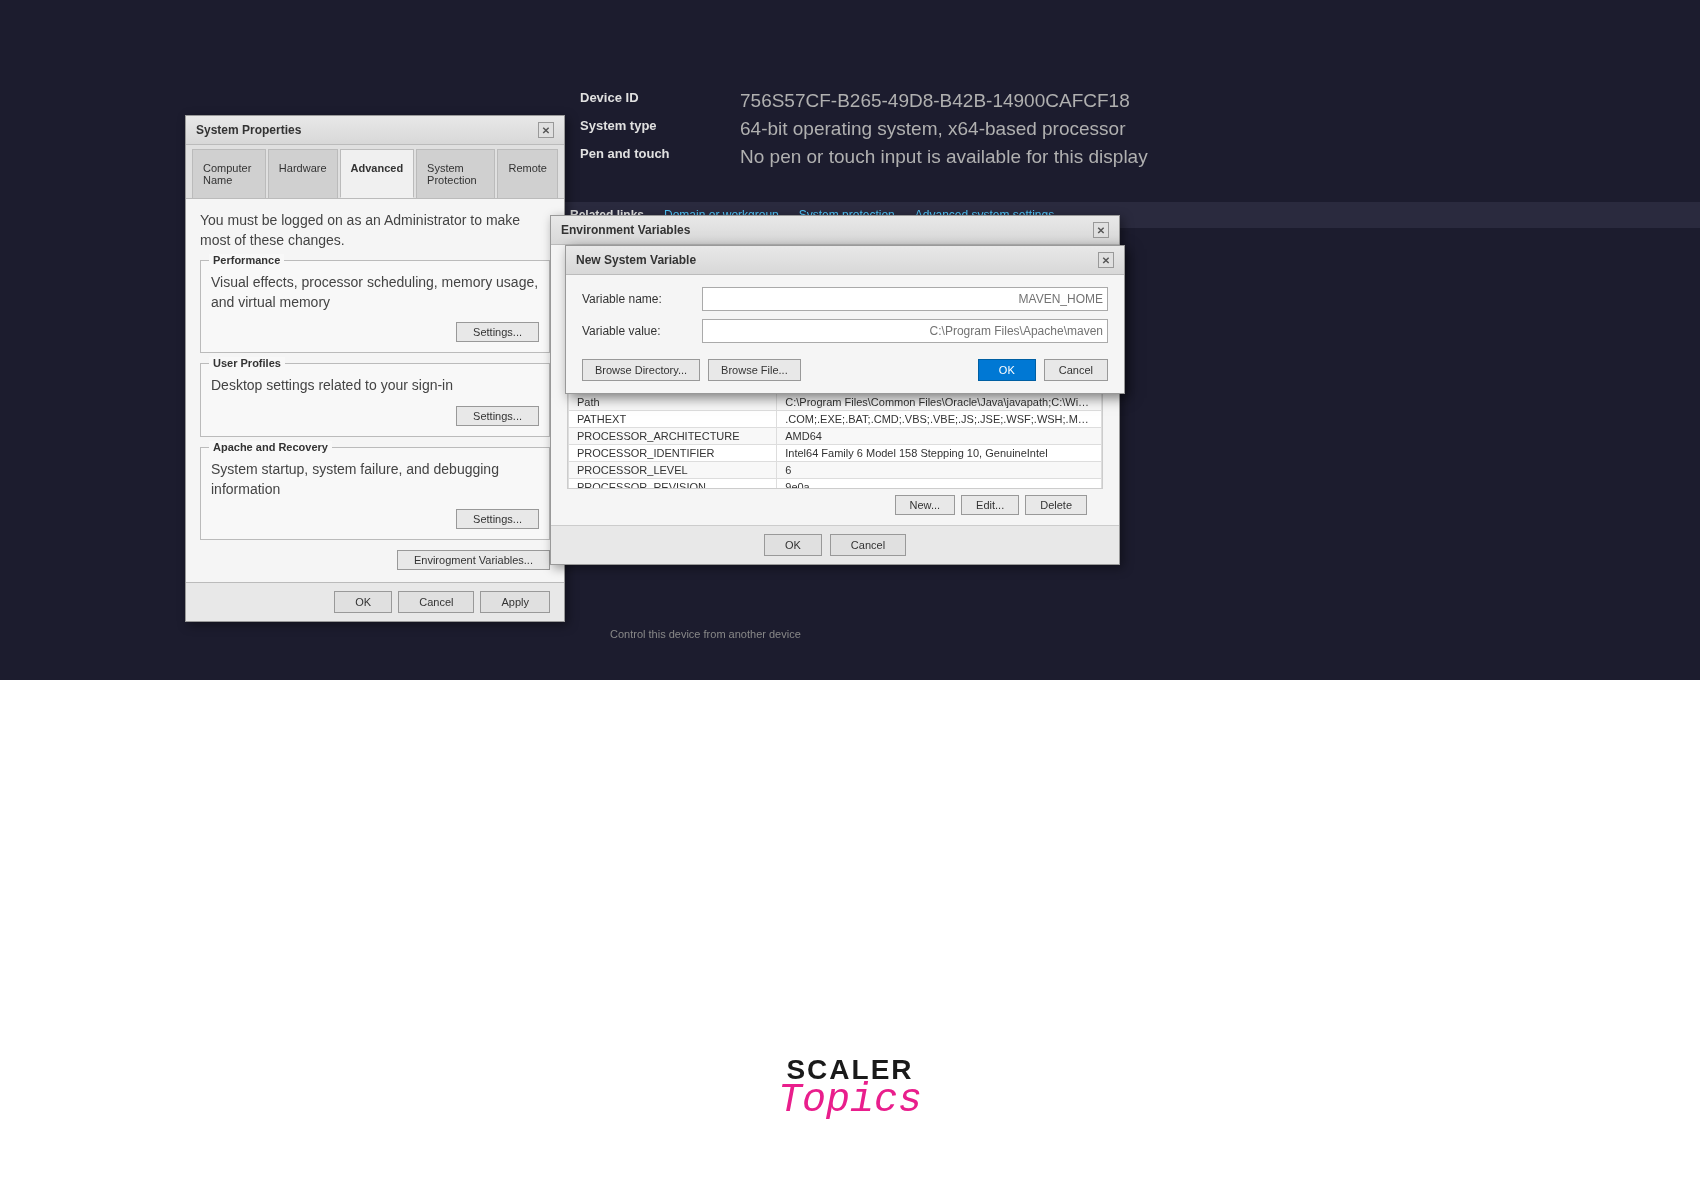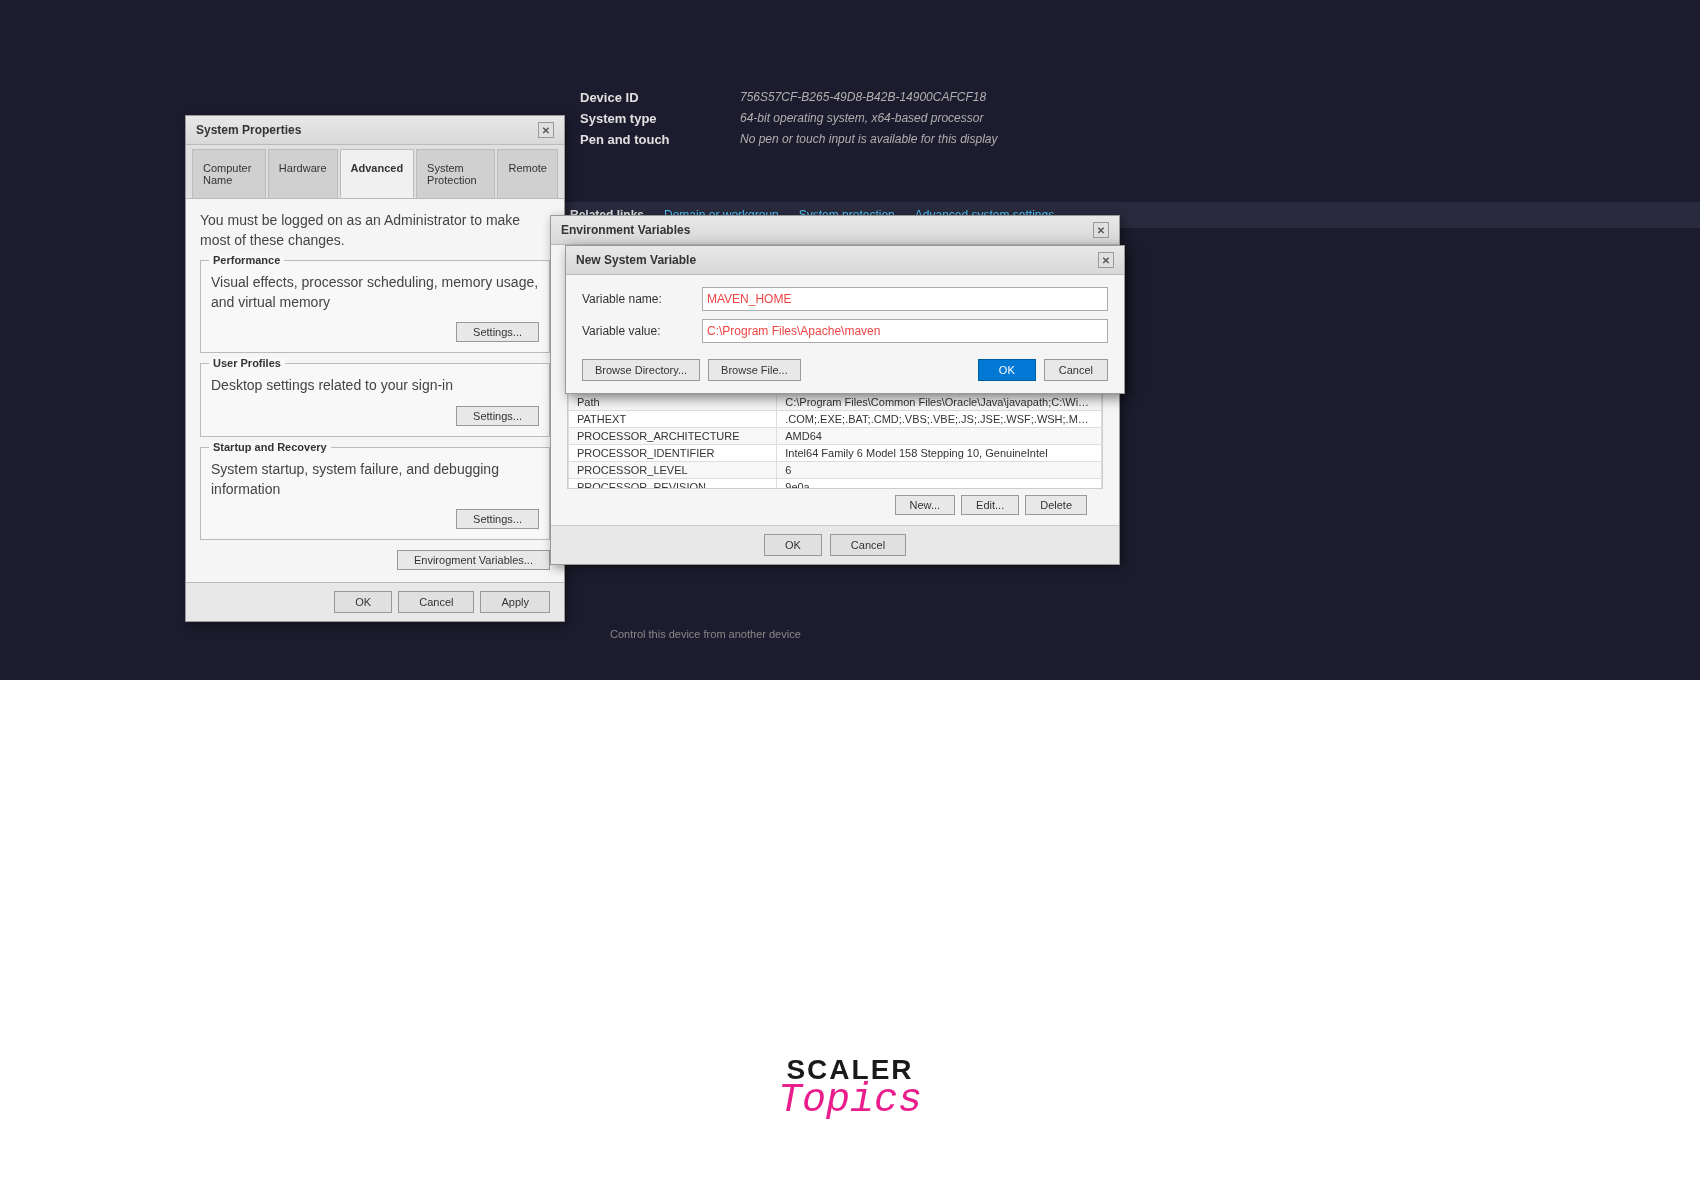--- a/index.html
+++ b/index.html
@@ -40,22 +40,21 @@
 
     .system-info-label {
       font-weight: 600;
       color: #e0e0e0;
       min-width: 160px;
       font-size: 13px;
     }
 
     .system-info-value {
       color: #b0b0b0;
-      font-size: 12px;
-      font-style: italic;
+      font-size: 19px;
     }
 
     
     .related-links-bar {
       position: absolute;
       top: 202px;
       left: 550px;
       right: 0;
       background: #2a2a3e;
       padding: 6px 20px;
@@ -241,21 +240,22 @@
       font-weight: 500;
     }
 
     .form-input {
       flex: 1;
       height: 24px;
       border: 1px solid #aaa;
       background: white;
       padding: 0 4px;
       font-size: 12px;
-      color: #ef4444;
+      color: #737373;
+      text-align: right;
     }
 
     .form-buttons-row {
       display: flex;
       padding: 8px 16px;
       gap: 8px;
       align-items: center;
     }
 
     .browse-btn {
@@ -461,21 +461,21 @@
       <button class="section-btn">Settings...</button>
     </div>
 
     <div class="section-group">
       <span class="section-label">User Profiles</span>
       <p class="section-desc">Desktop settings related to your sign-in</p>
       <button class="section-btn">Settings...</button>
     </div>
 
     <div class="section-group">
-      <span class="section-label">Startup and Recovery</span>
+      <span class="section-label">Apache and Recovery</span>
       <p class="section-desc">System startup, system failure, and debugging information</p>
       <button class="section-btn">Settings...</button>
     </div>
 
     <div style="display:flex; justify-content:flex-end; margin-top:8px;">
       <button class="section-btn" style="width:auto;">Envirogment Variables...</button>
     </div>
   </div>
   <div class="dialog-footer">
     <button class="footer-btn">OK</button>

